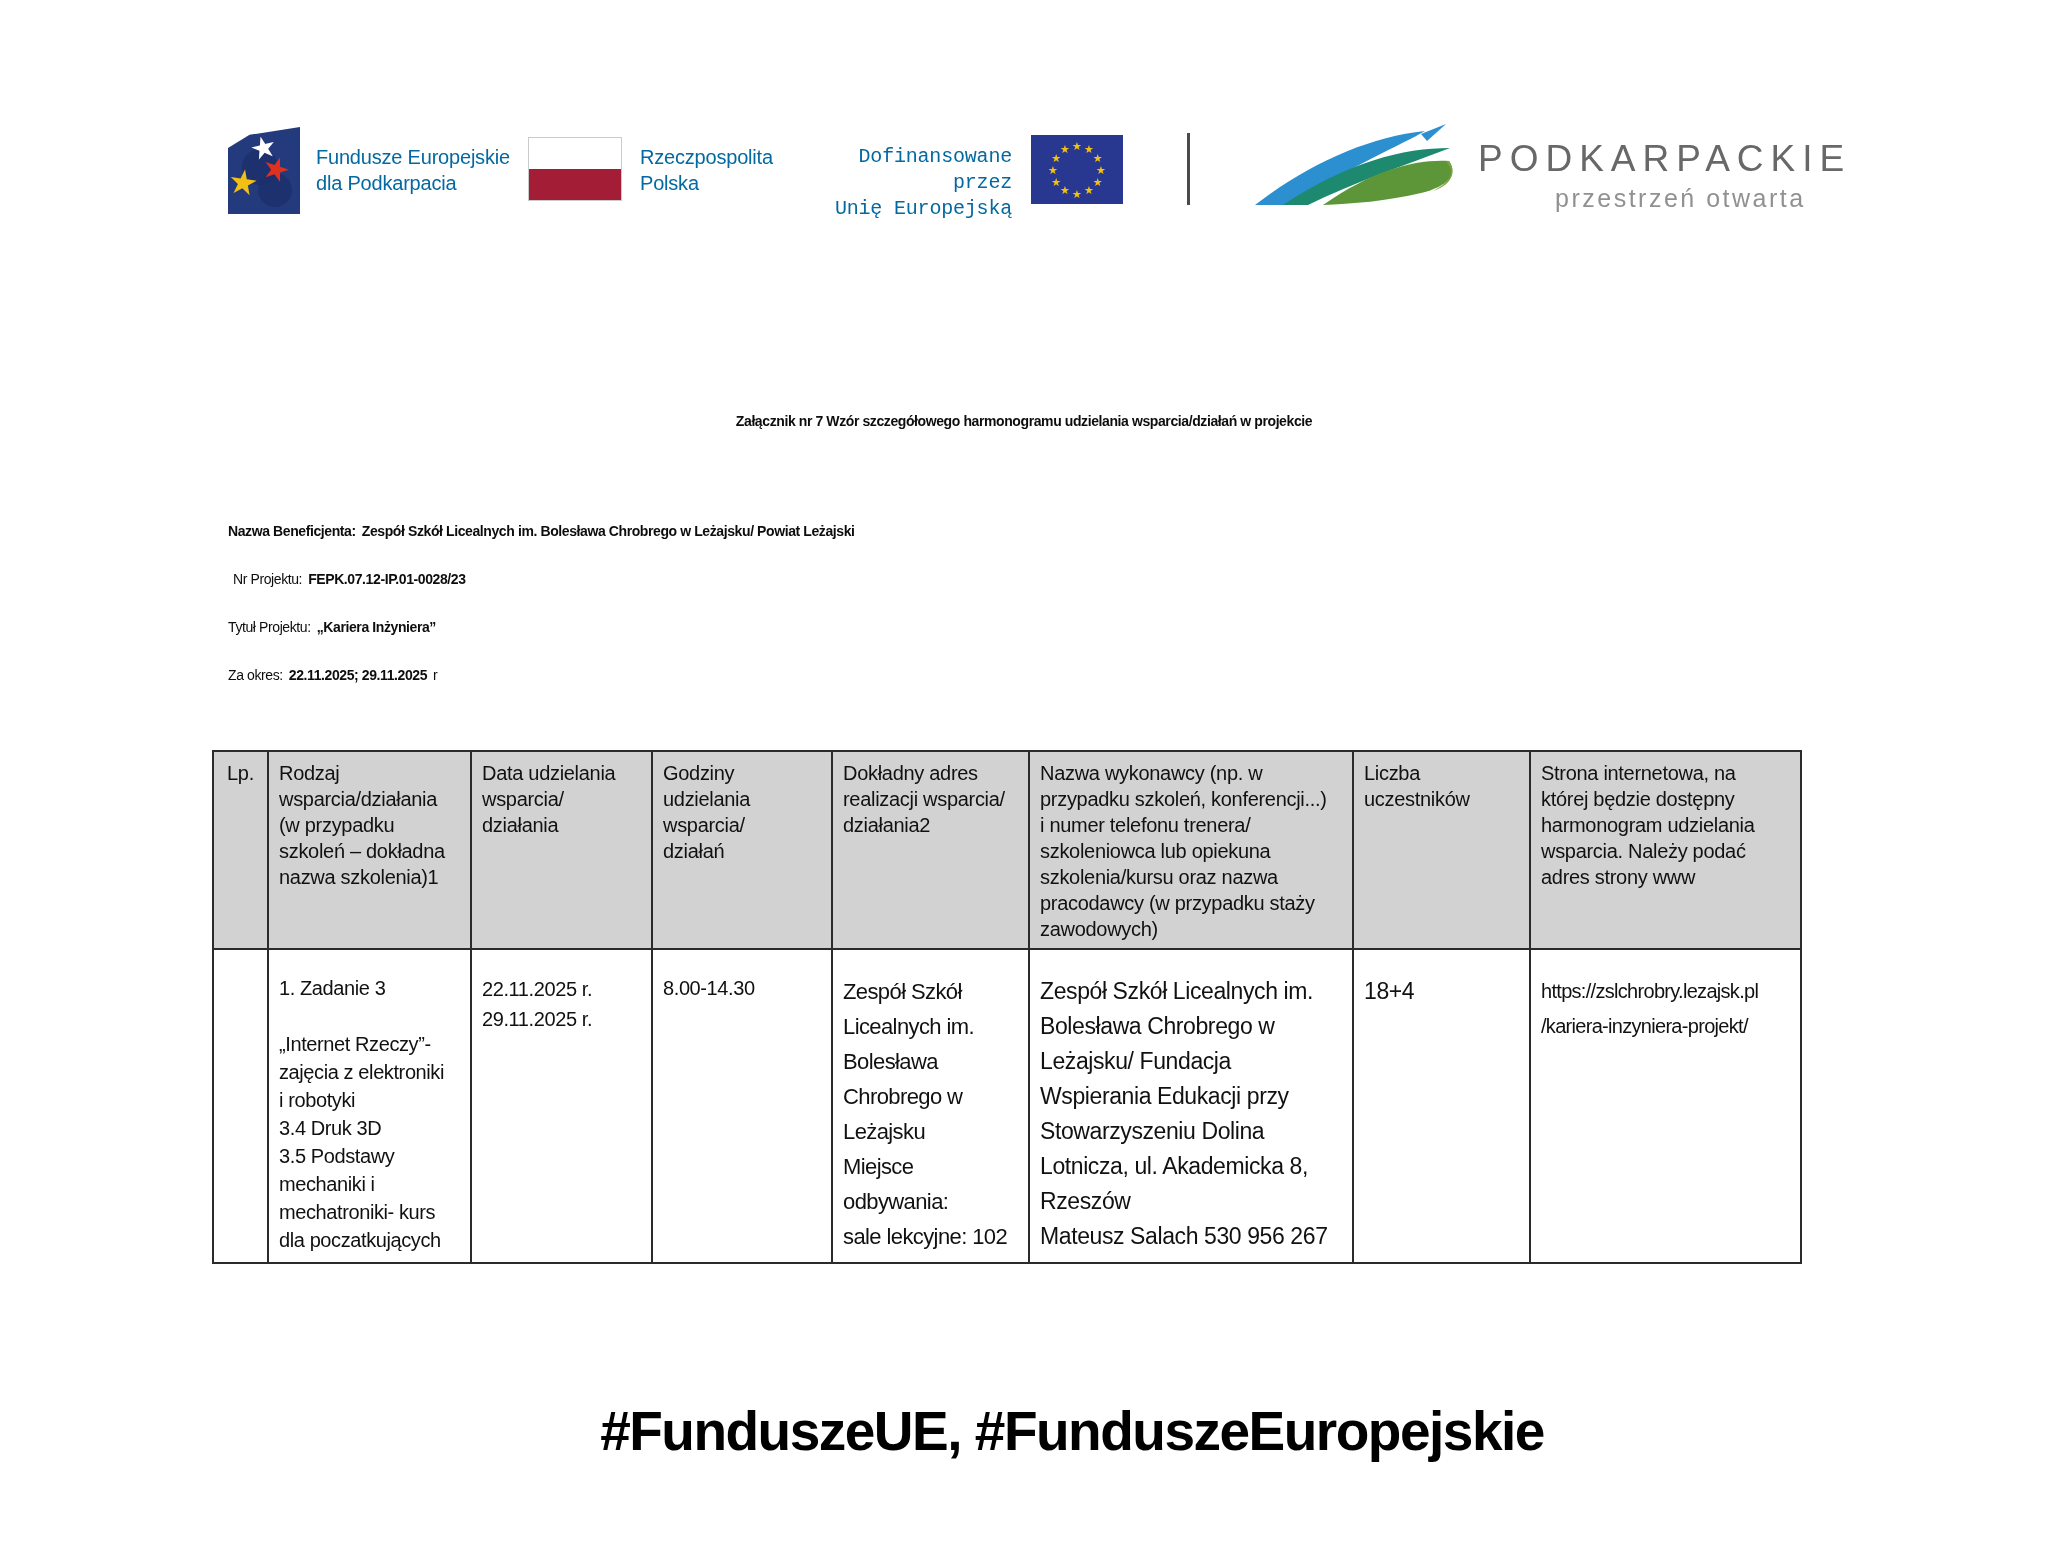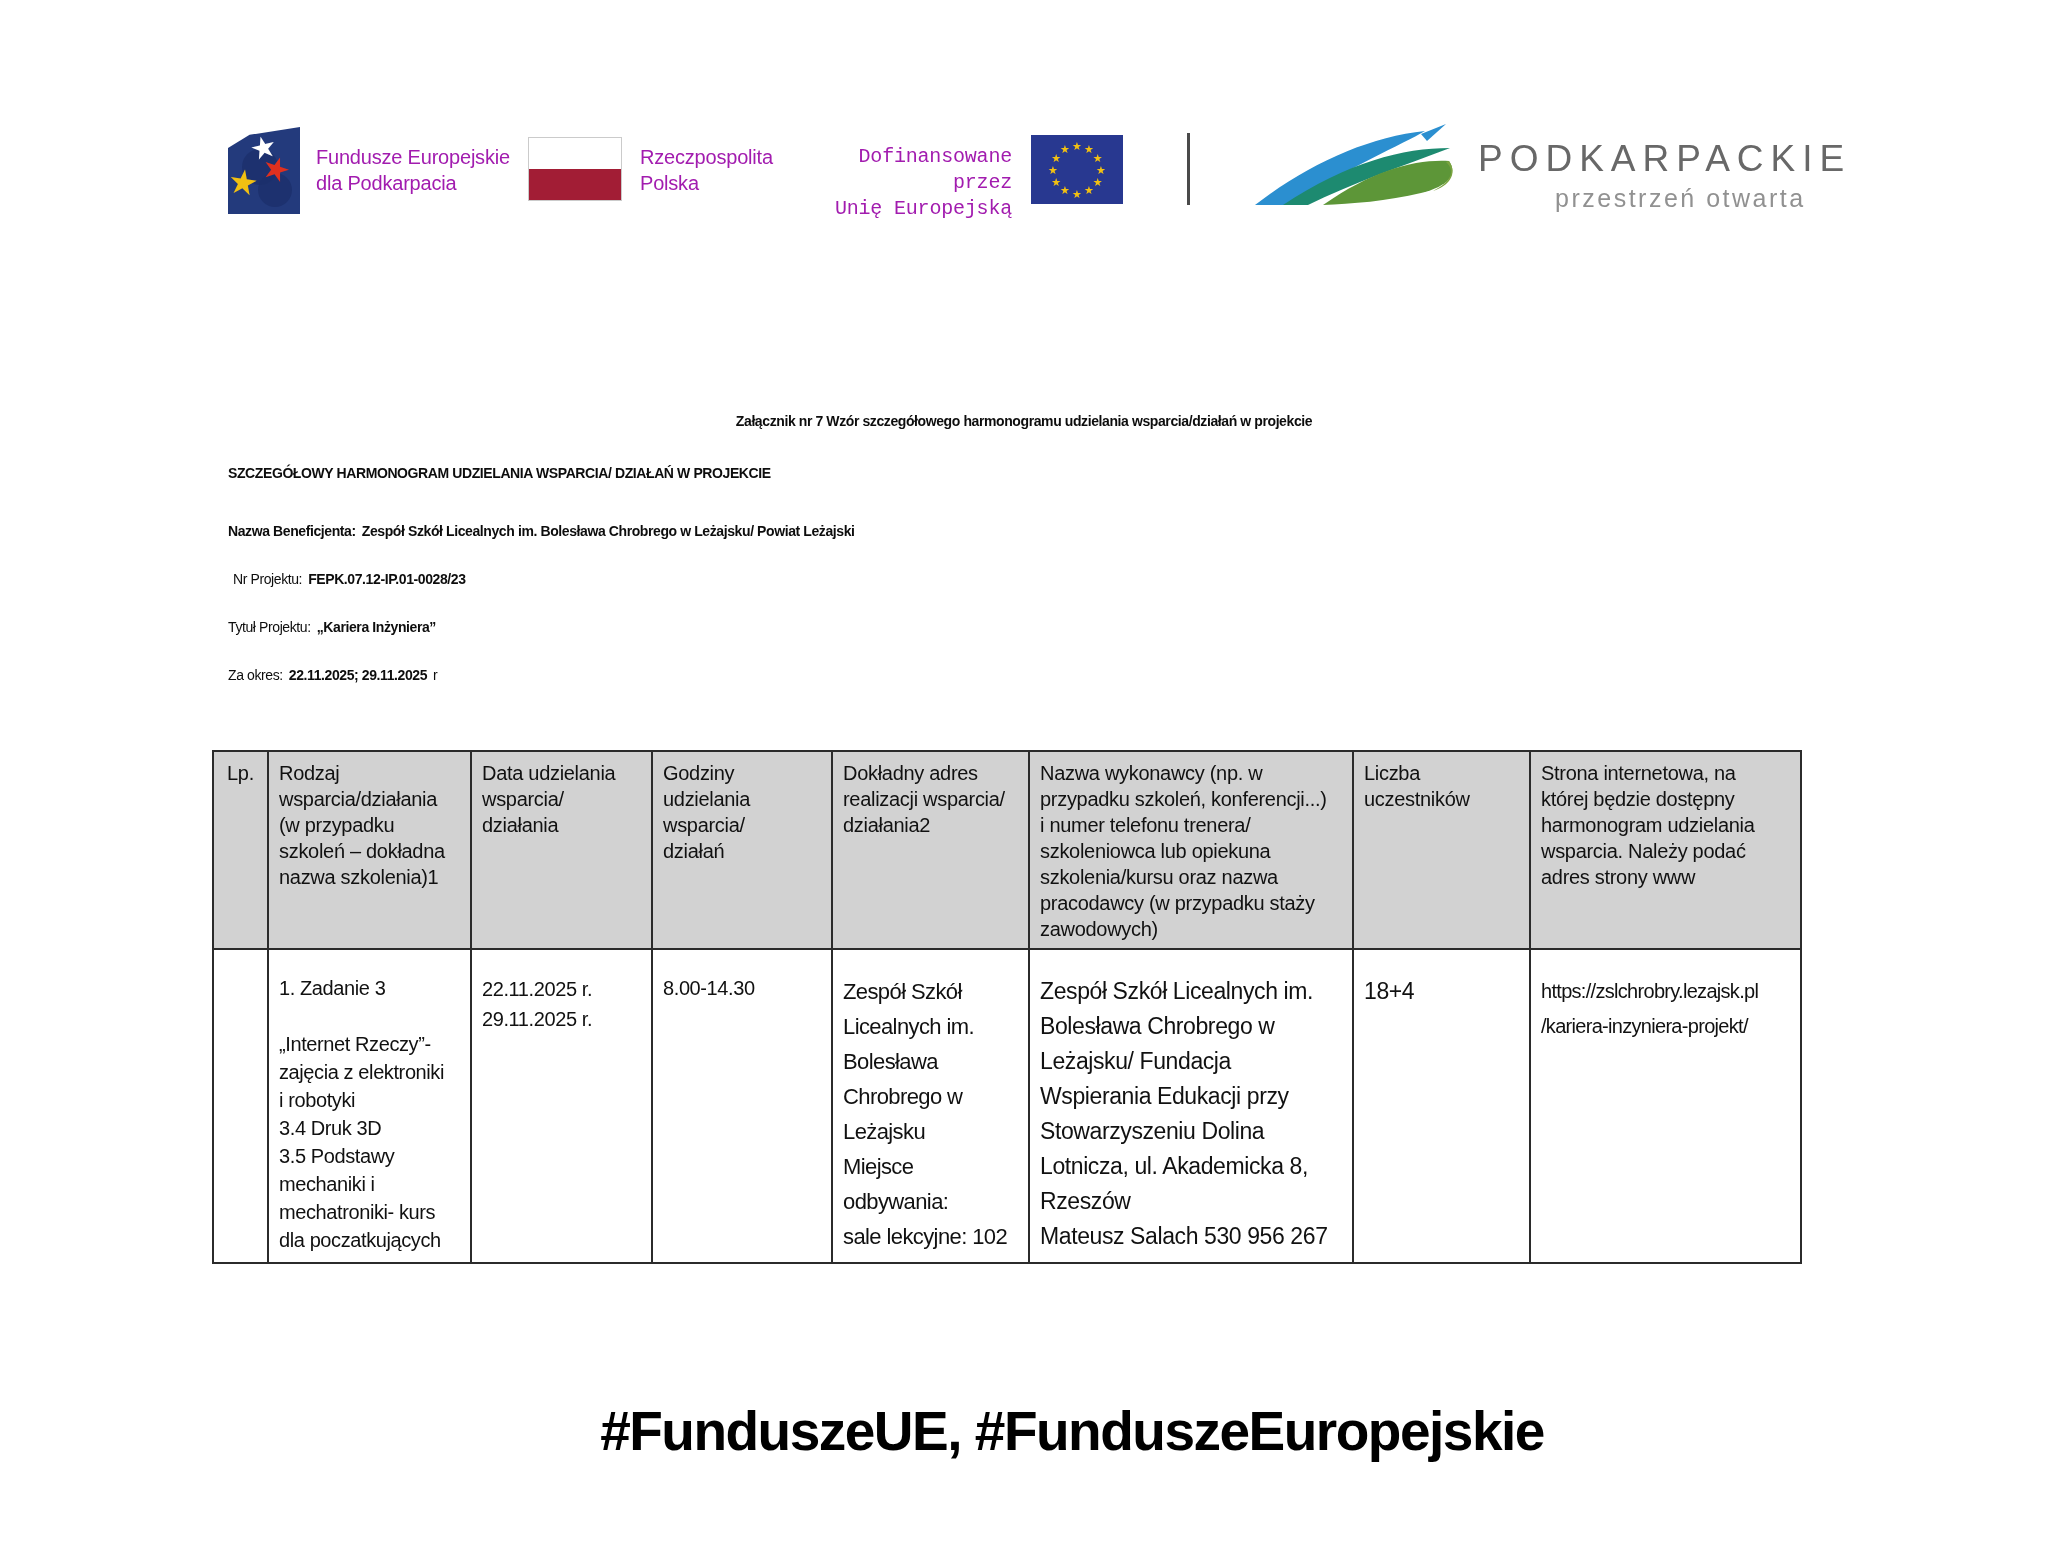--- a/index.html
+++ b/index.html
@@ -8,21 +8,21 @@
     font-family:"Liberation Sans","DejaVu Sans",sans-serif;color:#111;
   }
   
   .logo-band{position:absolute;left:0;top:0;width:2048px;height:260px;}
   .fe-flag{
     position:absolute;left:228px;top:127px;width:72px;height:87px;background:#233a7c;
     clip-path:polygon(0% 24%,30% 9%,100% 0%,100% 100%,0% 100%);
   }
   .fe-flag .blob{position:absolute;border-radius:50%;background:#1b2f6b;opacity:.8;}
   .fe-flag .star{position:absolute;line-height:1;}
-  .logo-text{position:absolute;font-size:20px;line-height:26px;color:#a21caf;letter-spacing:-0.2px;}
+  .logo-text{position:absolute;font-size:20px;line-height:26px;color:#0369a1;letter-spacing:-0.2px;}
   .pl-flag{position:absolute;left:528px;top:137px;width:94px;height:64px;border:1px solid #cbcbcb;background:#fff;box-sizing:border-box;}
   .pl-flag .red{position:absolute;left:0;bottom:0;width:100%;height:50%;background:#a21d35;}
   .eu-text{text-align:right;font-family:Liberation Mono, monospace;}
   .eu-flag{position:absolute;left:1031px;top:135px;width:92px;height:69px;}
   .divider{position:absolute;left:1187px;top:133px;width:3px;height:72px;background:#4a4a4a;}
   .pk-swoosh{position:absolute;left:1253px;top:122px;width:225px;height:85px;}
   .pk-title{position:absolute;left:1478px;top:138px;font-size:37px;letter-spacing:7px;color:#686868;font-weight:400;}
   .pk-tagline{position:absolute;left:1555px;top:184px;font-size:25px;letter-spacing:2.5px;color:#919191;font-weight:400;}
   
   .doc-line{position:absolute;left:228px;font-size:14px;letter-spacing:-0.4px;color:#0d0d0d;white-space:pre;}
@@ -116,21 +116,20 @@
       <path d="M168,12 L193,2 L174,19 Z" fill="#2b8fd0"></path>
       <path d="M30,83 C95,40 150,26 197,26 C152,43 97,62 55,83 Z" fill="#1d8a70"></path>
       <path d="M70,83 C120,48 163,37 196,39 C205,52 196,64 168,71 C135,79 98,82 70,83 Z" fill="#5d9638"></path>
       <path d="M196,39 C205,52 196,64 180,69 C198,60 203,49 193,40 Z" fill="#7aa33f"></path>
     </svg>
     <div class="pk-title">PODKARPACKIE</div>
     <div class="pk-tagline">przestrzeń otwarta</div>
   </div>
 
   <div class="doc-line attachment">Załącznik nr 7 Wzór szczegółowego harmonogramu udzielania wsparcia/działań w projekcie</div>
-  <div class="doc-line heading">SZCZEGÓŁOWY HARMONOGRAM UDZIELANIA WSPARCIA/ DZIAŁAŃ W PROJEKCIE</div>
 
   <div class="doc-line line-beneficiary"><span>Nazwa Beneficjenta:</span><span class="val">Zespół Szkół Licealnych im. Bolesława Chrobrego w Leżajsku/ Powiat Leżajski</span></div>
 
   <div class="doc-line line-projectno"><span>Nr Projektu:</span><span class="val b">FEPK.07.12-IP.01-0028/23</span></div>
 
   <div class="doc-line line-title"><span>Tytuł Projektu:</span><span class="val b">„Kariera Inżyniera”</span></div>
 
   <div class="doc-line line-period"><span>Za okres:</span><span class="val b">22.11.2025; 29.11.2025</span><span class="val">r</span></div>
 
   <table class="schedule">

